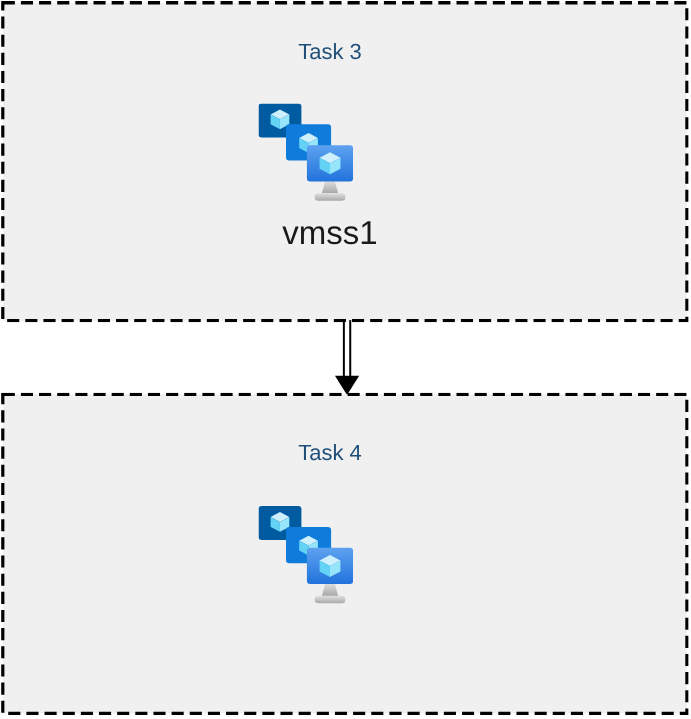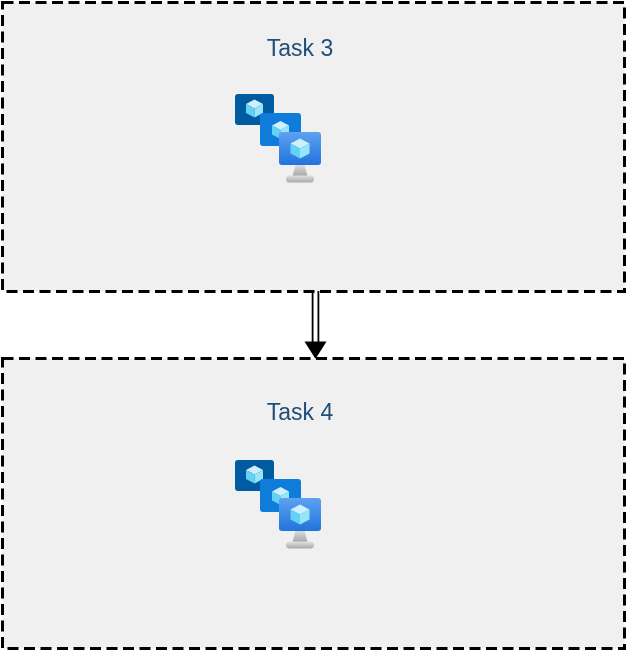--- a/index.html
+++ b/index.html
@@ -29,21 +29,21 @@
   }
   .box-content {
     position: absolute;
     left: 3px; right: 3px; top: 3px; bottom: 3px;
     display: flex;
     flex-direction: column;
     align-items: center;
     padding-right: 27px; 
   }
   .task-title {
-    font-size: 23px;
+    font-size: 20px;
     line-height: 36px;
     color: #1F4E79;
     white-space: nowrap;
   }
   #task3-box .task-title { margin-top: 26px; }
   #task4-box .task-title { margin-top: 34px; }
   .vmss-icon-svg {
     width: 86px;
     height: 92px;
     margin-left: -44px; 
@@ -117,20 +117,21 @@
   <div class="task-box" id="task3-box">
     <svg class="box-border-svg" viewBox="0 0 625 292" preserveAspectRatio="none">
       <rect x="1.5" y="1.5" width="622" height="289" fill="#F0F0F0" stroke="#000000" stroke-width="3" stroke-dasharray="11 5.5"></rect>
     </svg>
     <div class="box-content">
       <div class="task-title">Task 3</div>
       <svg class="vmss-icon-svg" viewBox="0 0 86 92">
         <use href="#vmss-art"></use>
       </svg>
       <div class="caption-block">
+        <div class="caption">vmss1</div>
       </div>
     </div>
   </div>
 
   <svg id="connector-arrow" viewBox="0 0 31 68">
     <rect x="11.7" y="0" width="1.8" height="52" fill="#000000"></rect>
     <rect x="17.5" y="0" width="1.8" height="52" fill="#000000"></rect>
     <polygon points="4.5,50.5 26.5,50.5 15.5,68" fill="#000000"></polygon>
   </svg>
 

